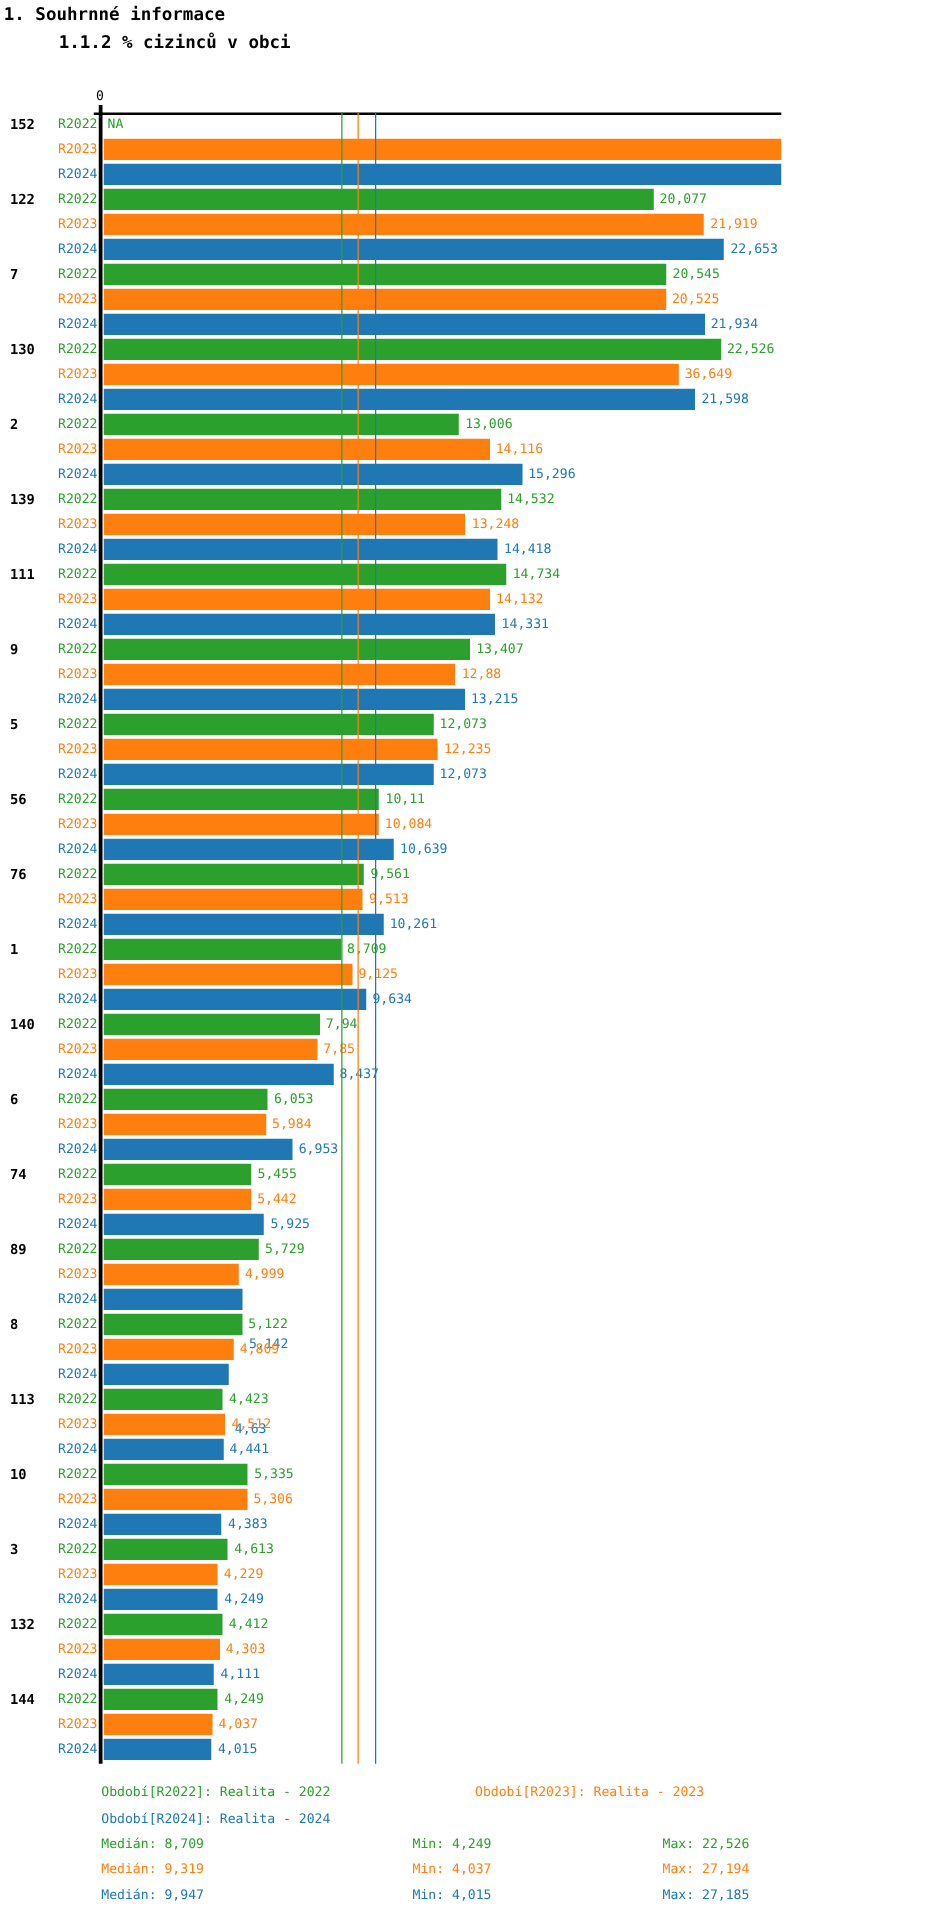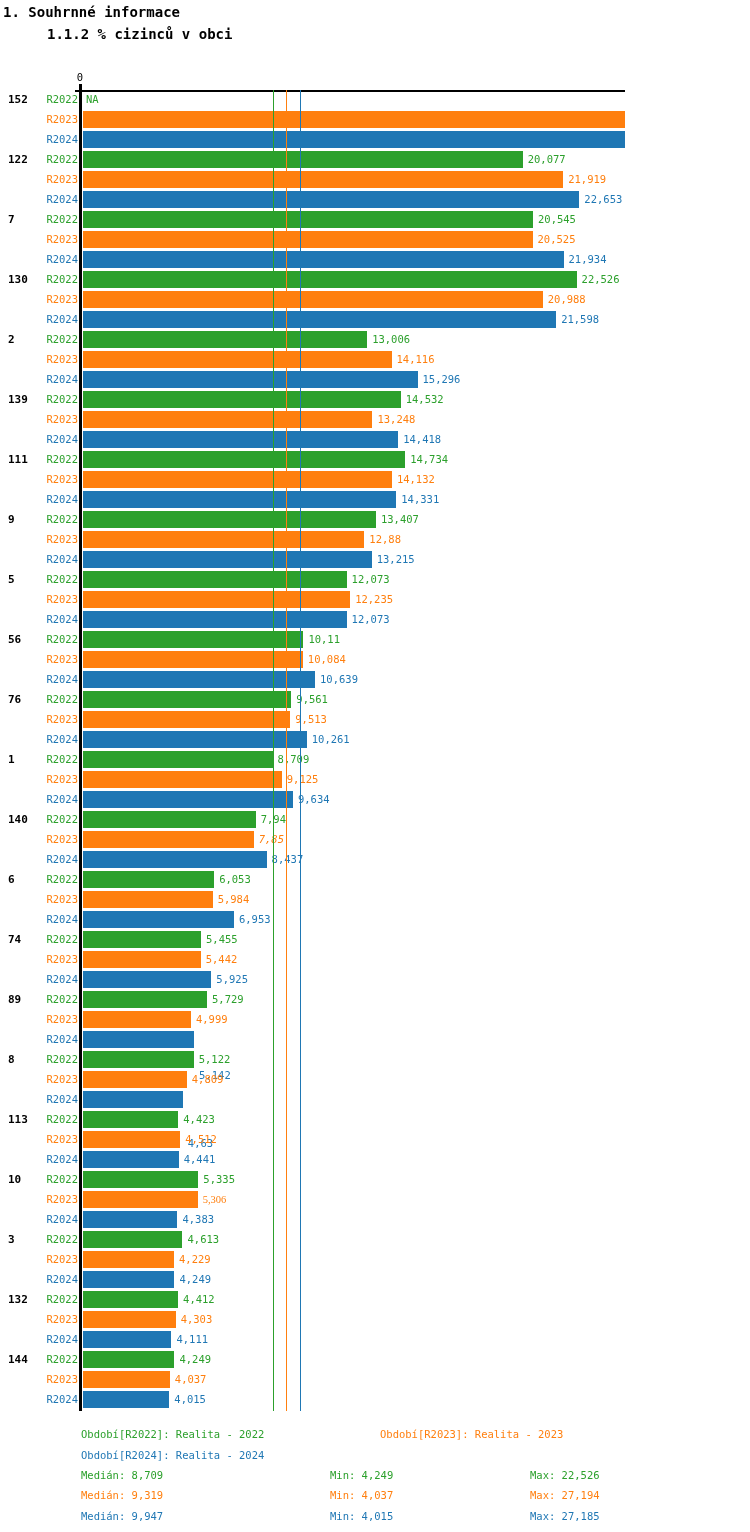--- a/index.html
+++ b/index.html
@@ -57,21 +57,21 @@
       <div class="abs vlab" style="left: 537.55px; top: 231px; color: rgb(255, 127, 14); text-align: right;">20,525</div>
       <div class="abs rowlab" style="left: 40px; top: 251px; color: rgb(31, 119, 180);">R2024</div>
       <div class="abs bar" style="left: 83px; top: 251px; width: 480.548px; background: rgb(31, 119, 180);"></div>
       <div class="abs vlab" style="left: 568.548px; top: 251px; color: rgb(31, 119, 180);">21,934</div>
       <div class="abs gid" style="left: 8px; top: 271px;">130</div>
       <div class="abs rowlab" style="left: 40px; top: 271px; color: rgb(44, 160, 44);">R2022</div>
       <div class="abs bar" style="left: 83px; top: 271px; width: 493.572px; background: rgb(44, 160, 44);"></div>
       <div class="abs vlab" style="left: 581.572px; top: 271px; color: rgb(44, 160, 44);">22,526</div>
       <div class="abs rowlab" style="left: 40px; top: 291px; color: rgb(255, 127, 14);">R2023</div>
       <div class="abs bar" style="left: 83px; top: 291px; width: 459.736px; background: rgb(255, 127, 14);"></div>
-      <div class="abs vlab" style="left: 547.736px; top: 291px; color: rgb(255, 127, 14);">20,988</div>
+      <div class="abs vlab" style="left: 547.736px; top: 291px; color: rgb(255, 127, 14);">36,649</div>
       <div class="abs rowlab" style="left: 40px; top: 311px; color: rgb(31, 119, 180);">R2024</div>
       <div class="abs bar" style="left: 83px; top: 311px; width: 473.156px; background: rgb(31, 119, 180);"></div>
       <div class="abs vlab" style="left: 561.156px; top: 311px; color: rgb(31, 119, 180);">21,598</div>
       <div class="abs gid" style="left: 8px; top: 331px;">2</div>
       <div class="abs rowlab" style="left: 40px; top: 331px; color: rgb(44, 160, 44);">R2022</div>
       <div class="abs bar" style="left: 83px; top: 331px; width: 284.132px; background: rgb(44, 160, 44);"></div>
       <div class="abs vlab" style="left: 372.132px; top: 331px; color: rgb(44, 160, 44);">13,006</div>
       <div class="abs rowlab" style="left: 40px; top: 351px; color: rgb(255, 127, 14);">R2023</div>
       <div class="abs bar" style="left: 83px; top: 351px; width: 308.552px; background: rgb(255, 127, 14);"></div>
       <div class="abs vlab" style="left: 396.552px; top: 351px; color: rgb(255, 127, 14);">14,116</div>
@@ -147,21 +147,21 @@
       <div class="abs vlab" style="left: 286.75px; top: 771px; color: rgb(255, 127, 14);">9,125</div>
       <div class="abs rowlab" style="left: 40px; top: 791px; color: rgb(31, 119, 180);">R2024</div>
       <div class="abs bar" style="left: 83px; top: 791px; width: 209.948px; background: rgb(31, 119, 180);"></div>
       <div class="abs vlab" style="left: 297.948px; top: 791px; color: rgb(31, 119, 180);">9,634</div>
       <div class="abs gid" style="left: 8px; top: 811px;">140</div>
       <div class="abs rowlab" style="left: 40px; top: 811px; color: rgb(44, 160, 44);">R2022</div>
       <div class="abs bar" style="left: 83px; top: 811px; width: 172.68px; background: rgb(44, 160, 44);"></div>
       <div class="abs vlab" style="left: 260.68px; top: 811px; color: rgb(44, 160, 44);">7,94</div>
       <div class="abs rowlab" style="left: 40px; top: 831px; color: rgb(255, 127, 14);">R2023</div>
       <div class="abs bar" style="left: 83px; top: 831px; width: 170.7px; background: rgb(255, 127, 14);"></div>
-      <div class="abs vlab" style="left: 258.7px; top: 831px; color: rgb(255, 127, 14); font-style: italic;">7,85</div>
+      <div class="abs vlab" style="left: 258.7px; top: 831px; color: rgb(255, 127, 14);">7,85</div>
       <div class="abs rowlab" style="left: 40px; top: 851px; color: rgb(31, 119, 180);">R2024</div>
       <div class="abs bar" style="left: 83px; top: 851px; width: 183.614px; background: rgb(31, 119, 180);"></div>
       <div class="abs vlab" style="left: 271.614px; top: 851px; color: rgb(31, 119, 180);">8,437</div>
       <div class="abs gid" style="left: 8px; top: 871px;">6</div>
       <div class="abs rowlab" style="left: 40px; top: 871px; color: rgb(44, 160, 44);">R2022</div>
       <div class="abs bar" style="left: 83px; top: 871px; width: 131.166px; background: rgb(44, 160, 44);"></div>
       <div class="abs vlab" style="left: 219.166px; top: 871px; color: rgb(44, 160, 44);">6,053</div>
       <div class="abs rowlab" style="left: 40px; top: 891px; color: rgb(255, 127, 14);">R2023</div>
       <div class="abs bar" style="left: 83px; top: 891px; width: 129.648px; background: rgb(255, 127, 14);"></div>
       <div class="abs vlab" style="left: 217.648px; top: 891px; color: rgb(255, 127, 14);">5,984</div>
@@ -207,21 +207,21 @@
       <div class="abs vlab" style="left: 185.264px; top: 1131px; color: rgb(255, 127, 14);">4,512</div>
       <div class="abs rowlab" style="left: 40px; top: 1151px; color: rgb(31, 119, 180);">R2024</div>
       <div class="abs bar" style="left: 83px; top: 1151px; width: 95.702px; background: rgb(31, 119, 180);"></div>
       <div class="abs vlab" style="left: 183.702px; top: 1151px; color: rgb(31, 119, 180);">4,441</div>
       <div class="abs gid" style="left: 8px; top: 1171px;">10</div>
       <div class="abs rowlab" style="left: 40px; top: 1171px; color: rgb(44, 160, 44);">R2022</div>
       <div class="abs bar" style="left: 83px; top: 1171px; width: 115.37px; background: rgb(44, 160, 44);"></div>
       <div class="abs vlab" style="left: 203.37px; top: 1171px; color: rgb(44, 160, 44);">5,335</div>
       <div class="abs rowlab" style="left: 40px; top: 1191px; color: rgb(255, 127, 14);">R2023</div>
       <div class="abs bar" style="left: 83px; top: 1191px; width: 114.732px; background: rgb(255, 127, 14);"></div>
-      <div class="abs vlab" style="left: 202.732px; top: 1191px; color: rgb(255, 127, 14); font-family: Liberation Serif, serif;">5,306</div>
+      <div class="abs vlab" style="left: 202.732px; top: 1191px; color: rgb(255, 127, 14);">5,306</div>
       <div class="abs rowlab" style="left: 40px; top: 1211px; color: rgb(31, 119, 180);">R2024</div>
       <div class="abs bar" style="left: 83px; top: 1211px; width: 94.426px; background: rgb(31, 119, 180);"></div>
       <div class="abs vlab" style="left: 182.426px; top: 1211px; color: rgb(31, 119, 180);">4,383</div>
       <div class="abs gid" style="left: 8px; top: 1231px;">3</div>
       <div class="abs rowlab" style="left: 40px; top: 1231px; color: rgb(44, 160, 44);">R2022</div>
       <div class="abs bar" style="left: 83px; top: 1231px; width: 99.486px; background: rgb(44, 160, 44);"></div>
       <div class="abs vlab" style="left: 187.486px; top: 1231px; color: rgb(44, 160, 44);">4,613</div>
       <div class="abs rowlab" style="left: 40px; top: 1251px; color: rgb(255, 127, 14);">R2023</div>
       <div class="abs bar" style="left: 83px; top: 1251px; width: 91.038px; background: rgb(255, 127, 14);"></div>
       <div class="abs vlab" style="left: 179.038px; top: 1251px; color: rgb(255, 127, 14);">4,229</div>

